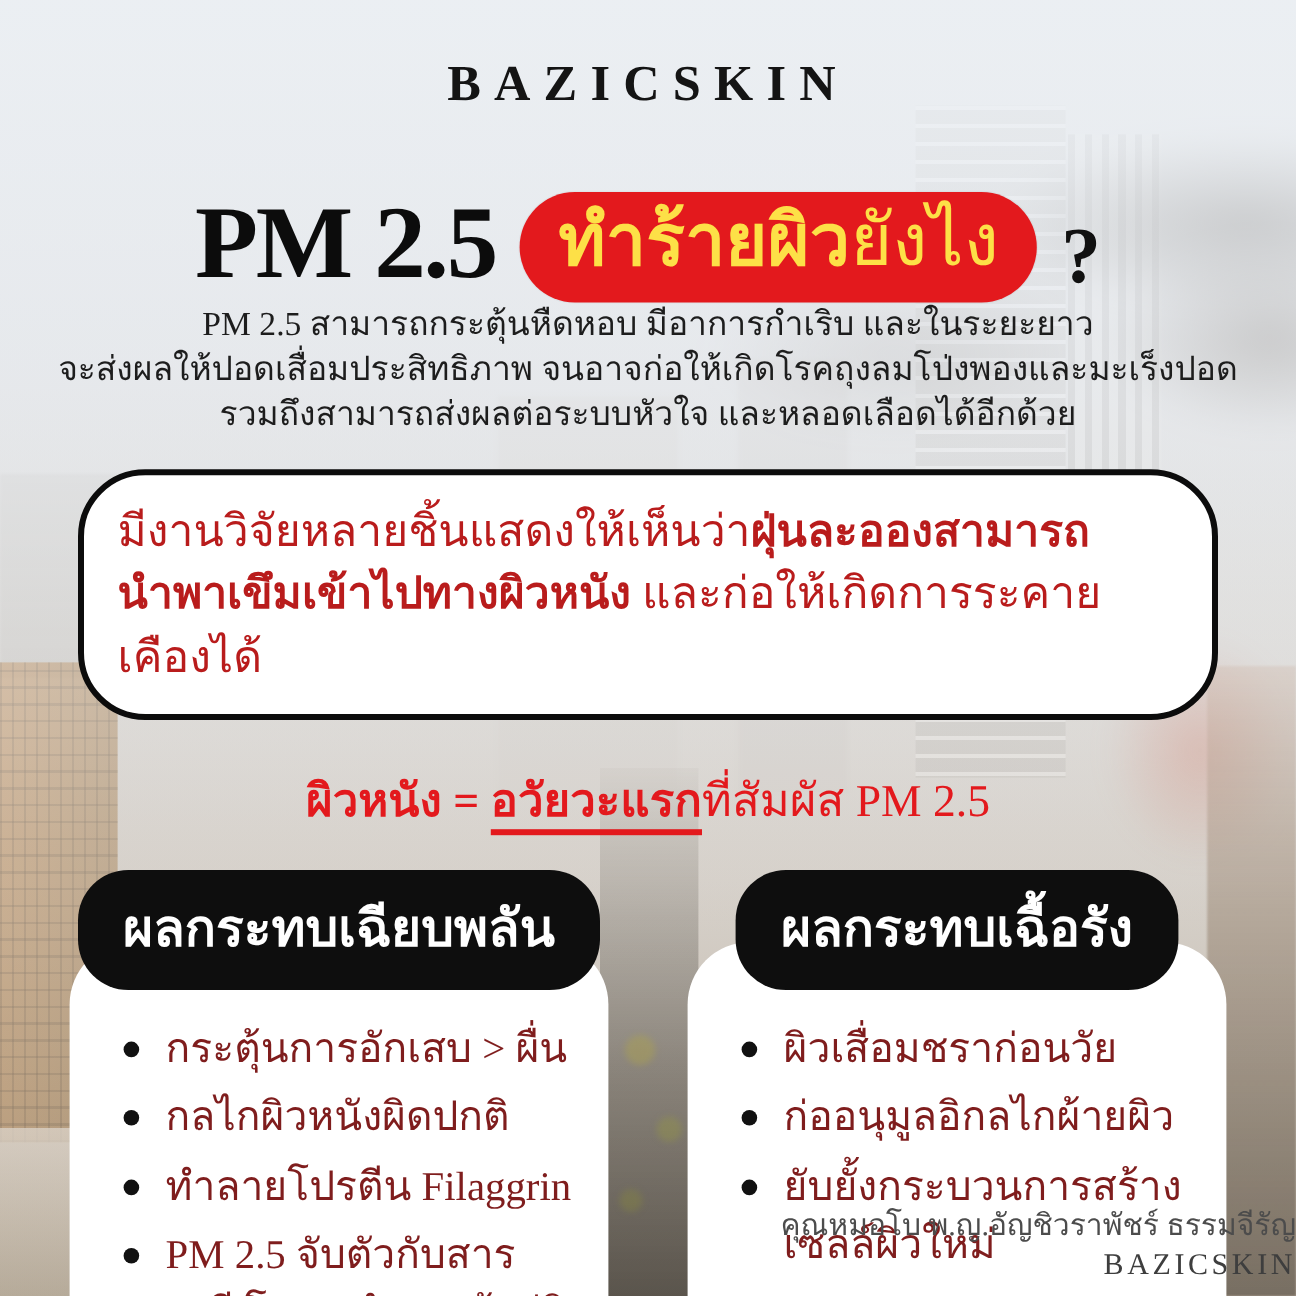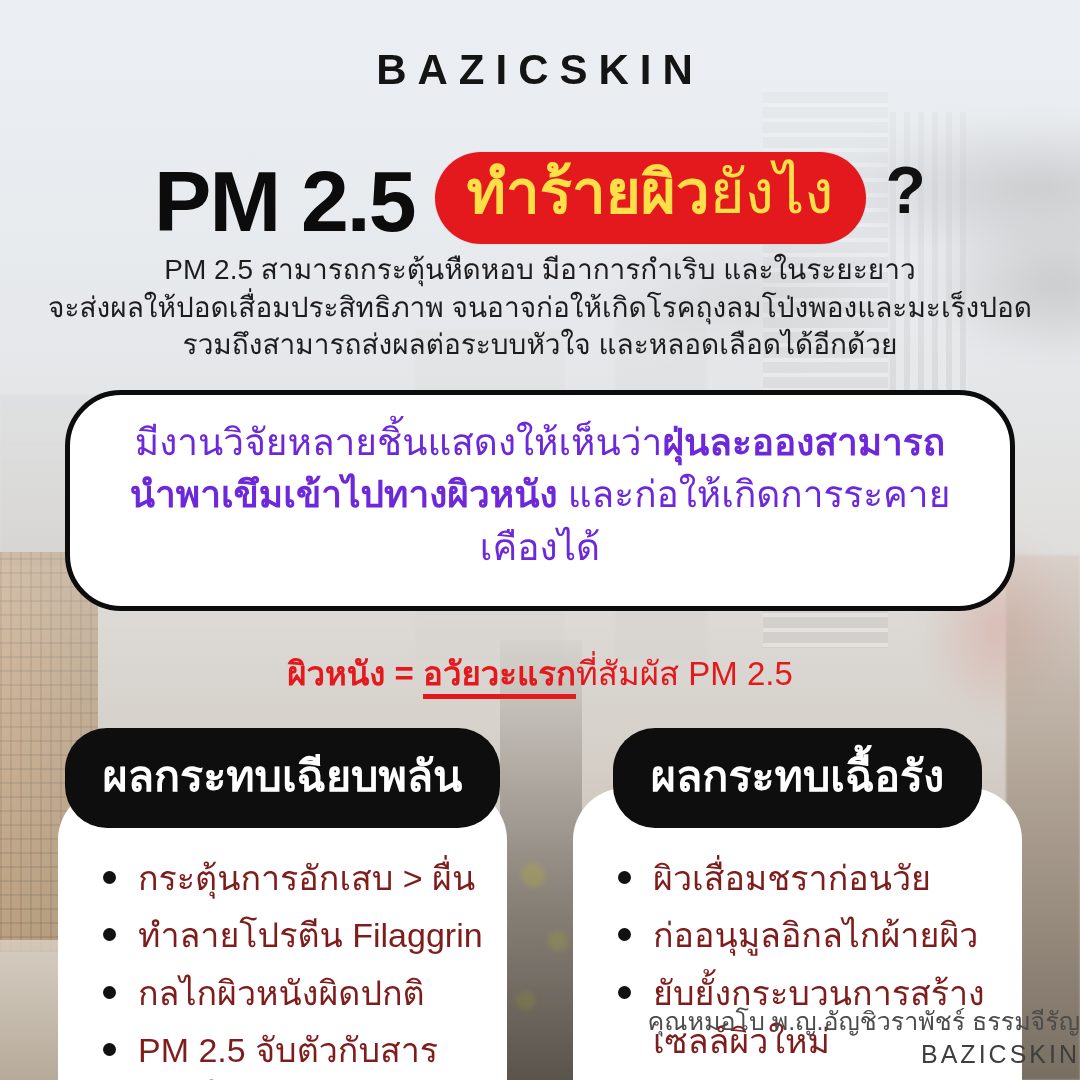--- a/index.html
+++ b/index.html
@@ -1,18 +1,18 @@
 <!DOCTYPE html>
 <html><head>
 <meta charset="utf-8">
 <style>
   html,body{margin:0;padding:0;background:#9aa0a6;}
   .canvas{
     position:relative;width:1080px;height:1080px;overflow:hidden;
-    font-family:Liberation Sans, sans-serif;
+    font-family:Liberation Serif, serif;
     background:linear-gradient(180deg,#e6e9ec 0%,#e3e5e8 30%,#dcdbda 50%,#d3cec8 68%,#c2b8ab 85%,#b0a294 100%);
   }
   
   .bg,.bg div{position:absolute;}
   .bg{inset:0;}
   .tower-main{left:763px;top:88px;width:125px;height:560px;
     background:repeating-linear-gradient(180deg,rgba(255,255,255,.55) 0 4px,rgba(168,166,162,.5) 4px 15px);
     opacity:.55;filter:blur(.6px);}
   .tower-side{left:890px;top:112px;width:78px;height:345px;
     background:repeating-linear-gradient(90deg,rgba(150,148,145,.55) 0 6px,rgba(238,238,236,.6) 6px 14px);
@@ -47,31 +47,31 @@
   .right-strip{left:1006px;top:555px;width:74px;height:525px;
     background:linear-gradient(180deg,rgba(195,160,140,.35),rgba(140,120,100,.6) 40%,rgba(100,92,80,.85));
     filter:blur(.8px);}
   .red-haze{left:920px;top:530px;width:160px;height:190px;
     background:radial-gradient(ellipse,rgba(205,108,88,.4),transparent 70%);filter:blur(10px);}
   .fog{inset:0;
     background:linear-gradient(180deg,rgba(236,240,244,.85) 0%,rgba(233,236,240,.6) 25%,rgba(230,230,229,.42) 45%,rgba(226,220,212,.25) 65%,rgba(214,204,191,.08) 100%);}
   
   .content{position:absolute;inset:0;display:flex;flex-direction:column;align-items:center;z-index:1;}
   .logo{margin-top:46px;font-size:42px;font-weight:700;letter-spacing:11px;color:#141414;}
-  .title-row{margin-top:58px;display:flex;align-items:flex-start;gap:20px;}
+  .title-row{margin-top:58px;display:flex;align-items:flex-end;gap:20px;}
   .title-pm{font-size:86px;font-weight:800;color:#0c0c0c;letter-spacing:-2px;}
   .badge{background:#E3191D;color:#fde047;border-radius:46px;padding:8px 32px 18px;
     font-size:60px;font-weight:800;line-height:1.1;box-shadow:0 0 0 1px rgba(0,0,0,0.03);}
   .badge .light{font-weight:400;}
   .qmark{font-size:66px;font-weight:700;color:#111;}
   .intro{text-align:center;font-size:28px;line-height:1.34;color:#1d1d1d;}
   .research-box{margin-top:26px;width:884px;background:#ffffff;border:5px solid #0c0c0c;border-radius:56px;
-    padding:22px 28px 32px;text-align:center;font-size:37px;line-height:1.42;color:#6d28d9;}
+    padding:22px 28px 20px;font-size:37px;line-height:1.42;color:#b91c1c;}
   .research-box b{font-weight:800;}
-  .highlight{margin-top:36px;font-size:33px;color:#E3191D;font-weight:800;}
+  .highlight{margin-top:36px;font-size:38px;color:#E3191D;font-weight:800;}
   .highlight .u{border-bottom:5px solid #E3191D;padding-bottom:2px;}
   .highlight .light{font-weight:400;}
   .columns{margin-top:28px;flex:1;width:100%;box-sizing:border-box;padding:0 58px;display:flex;gap:66px;}
   .col{flex:1;display:flex;flex-direction:column;}
   .pill{align-self:center;position:relative;z-index:2;background:#0e0e0e;color:#fff;border-radius:42px;
     padding:14px 38px 18px;font-size:43px;font-weight:800;white-space:nowrap;}
   .card{flex:1;background:#ffffff;border-radius:52px 52px 0 0;margin-top:-40px;
     padding:66px 16px 20px 42px;box-sizing:border-box;}
   .card ul{list-style:none;margin:0;padding:0;}
   .card li{position:relative;padding-left:38px;font-size:34px;line-height:1.42;color:#7f1d1d;margin-bottom:9px;}
@@ -128,22 +128,22 @@
       <span>ผิวหนัง = </span><span class="u">อวัยวะแรก</span><span class="light">ที่สัมผัส PM 2.5</span>
     </div>
 
     <div class="columns">
 
       <div class="col">
         <div class="pill">ผลกระทบเฉียบพลัน</div>
         <div class="card">
           <ul>
             <li>กระตุ้นการอักเสบ &gt; ผื่น</li>
+            <li>กลไกผิวหนังผิดปกติ</li>
             <li>ทำลายโปรตีน Filaggrin</li>
-            <li>กลไกผิวหนังผิดปกติ</li>
             <li>PM 2.5 จับตัวกับสาร เคมี/โลหะ นำพาเข้าสู่ผิว</li>
 
           </ul>
         </div>
       </div>
 
       <div class="col">
         <div class="pill">ผลกระทบเฉื้อรัง</div>
         <div class="card">
           <ul>

